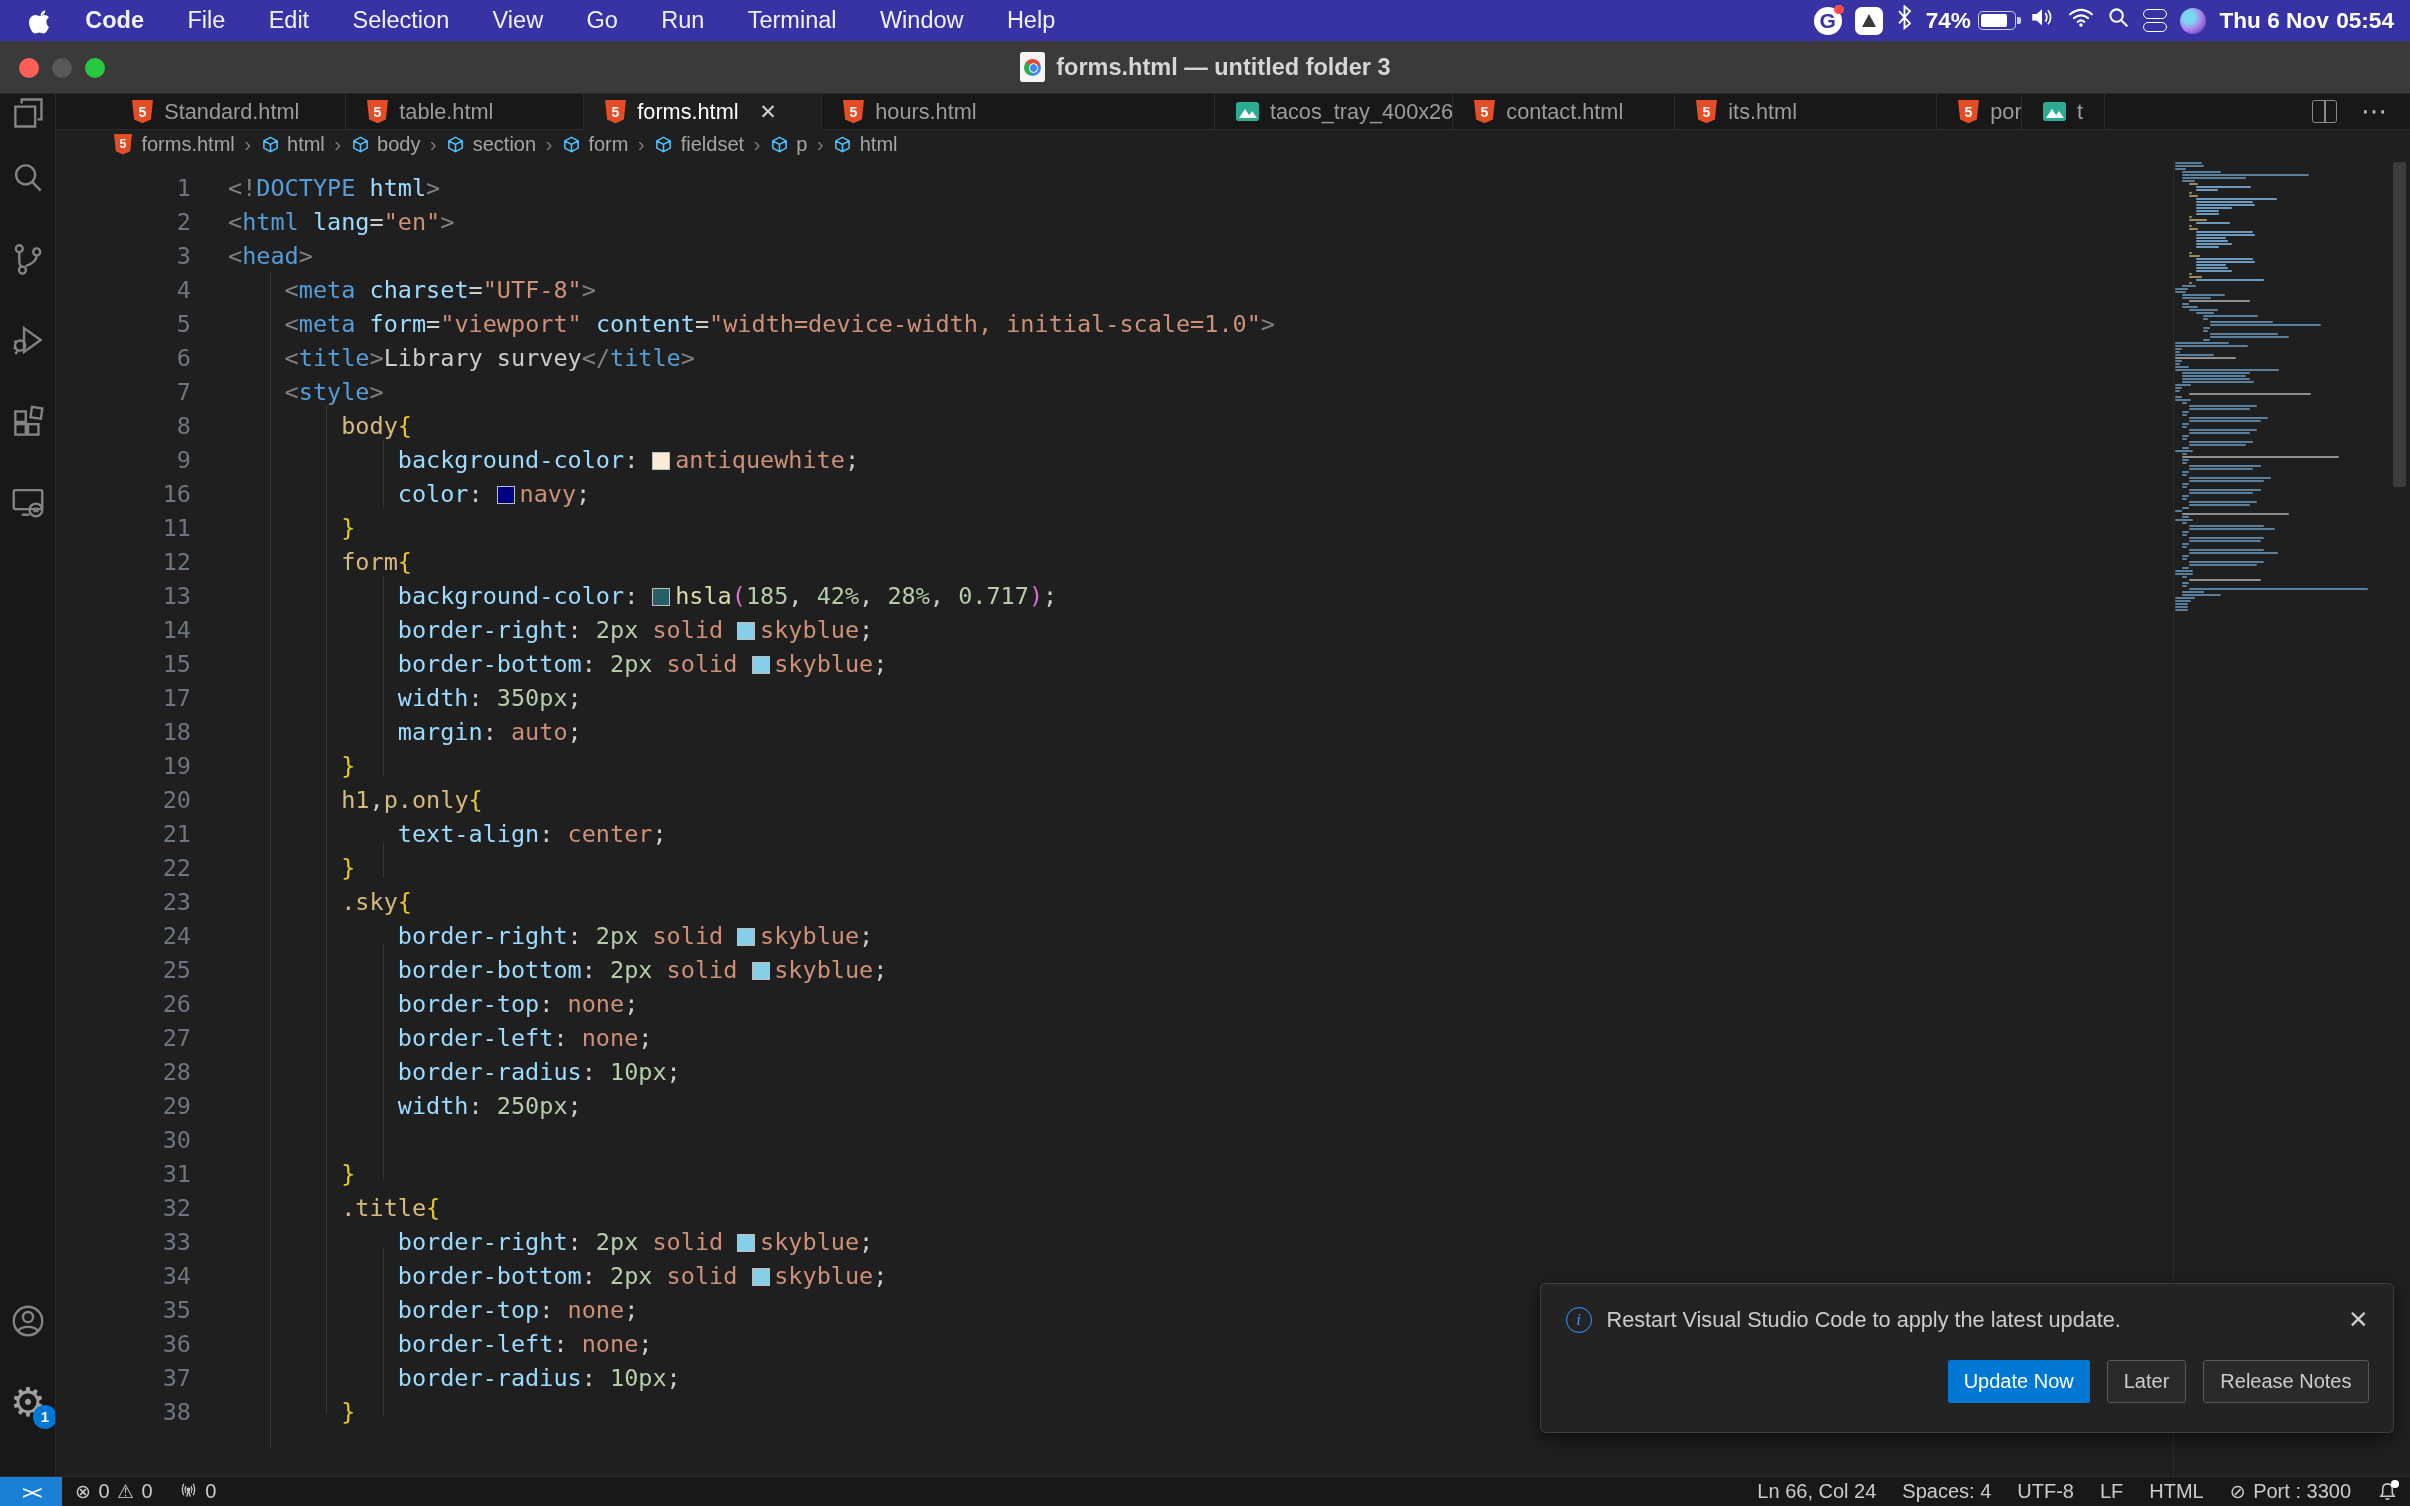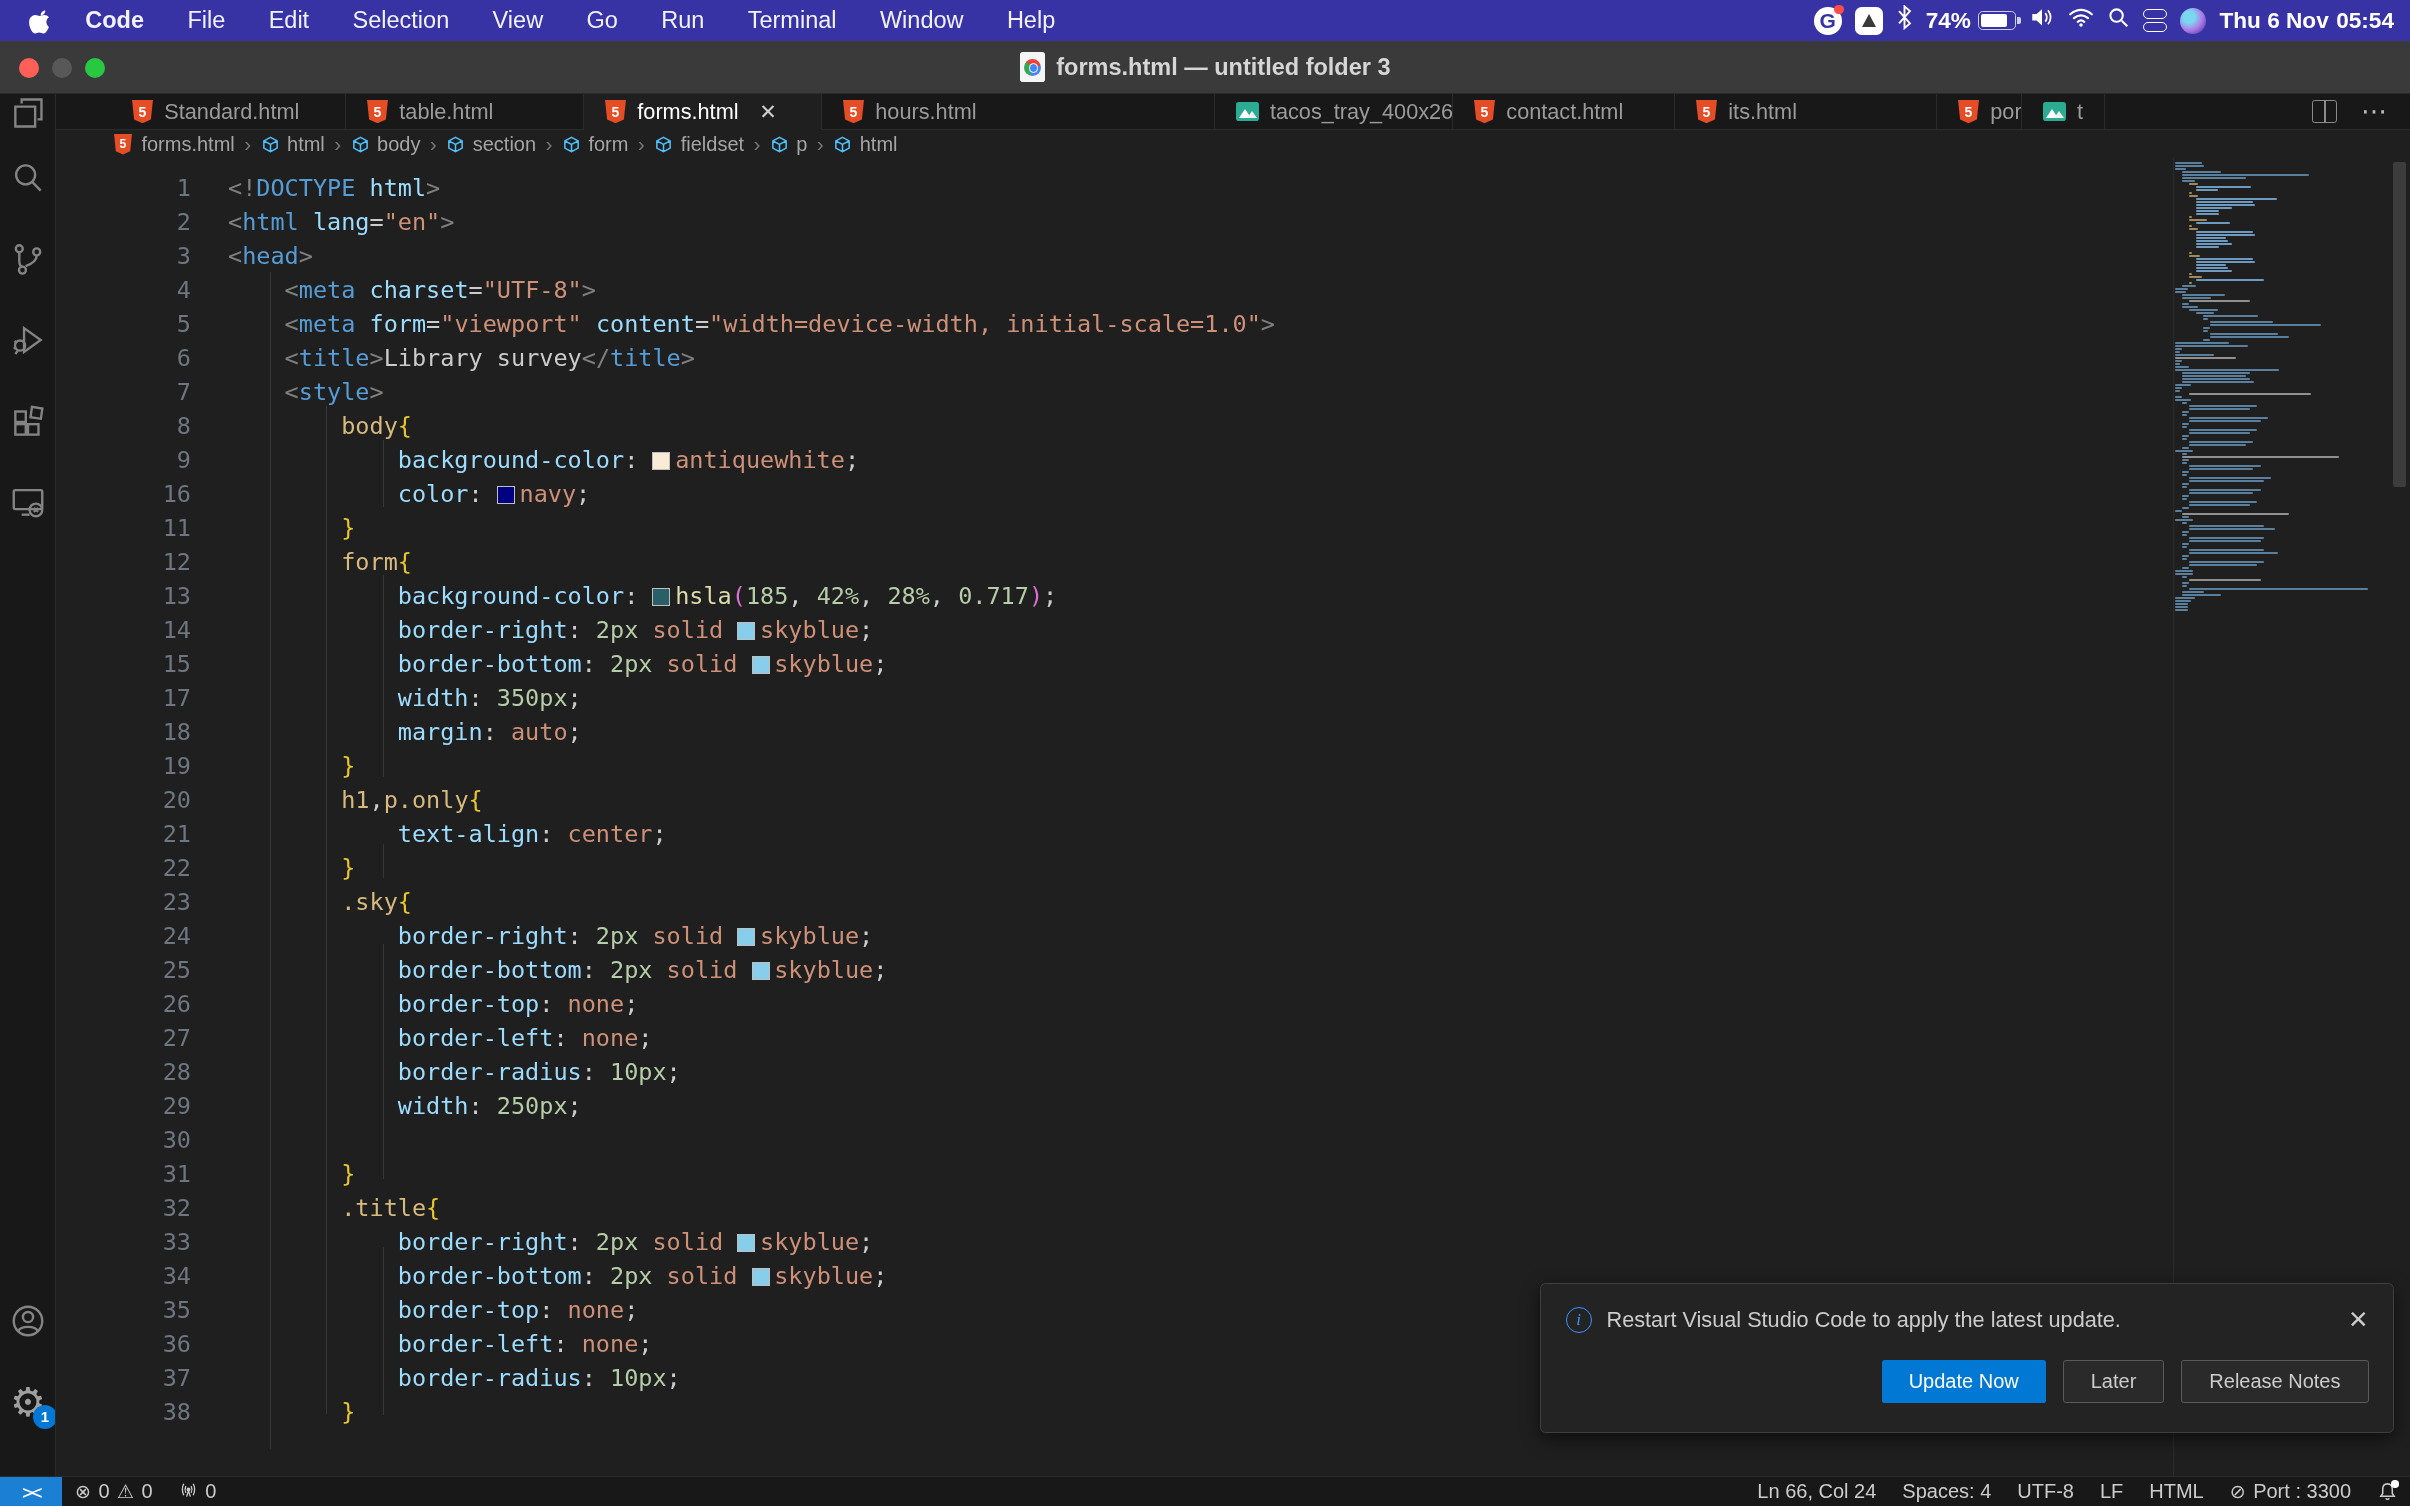--- a/index.html
+++ b/index.html
@@ -104,21 +104,21 @@
   .scroll-thumb { position:absolute; left:2337px; top:3.8px; width:13px; height:325px; background:#3c3c3c; border-radius:1.9px; }
 
   
   .toast { position:absolute; left:1540px; top:1283px; width:854px; height:150px; background:#232323;
     border:0.9px solid #3f3f3f; border-radius:5.6px; box-shadow:0 5.6px 17px rgba(0,0,0,.55); padding:21px 24.5px; }
   .toast-row1 { display:flex; align-items:center; gap:15px; color:#cccccc; font-size:21.7px; }
   .info-icon { width:26px; height:26px; border:1.9px solid #3794ff; border-radius:50%; color:#3794ff; flex:none;
     display:flex; align-items:center; justify-content:center; font-size:17px; font-style:italic; font-family:"Liberation Serif",serif; }
   .toast-close { margin-left:auto; color:#cccccc; font-size:24.5px; }
   .toast-btns { display:flex; justify-content:flex-end; gap:17px; margin-top:26px; }
-  .tbtn { height:43px; padding:0 27px; font-size:20px; display:flex; align-items:center; border-radius:2.8px; }
+  .tbtn { height:43px; padding:0 16px; font-size:20px; display:flex; align-items:center; border-radius:2.8px; }
   .tbtn.primary { background:#0078d4; color:#ffffff; }
   .tbtn.secondary { background:#2a2a2a; color:#cccccc; border:0.9px solid #5a5a5a; }
 
   
   .statusbar { position:absolute; left:0; top:1476px; width:2411px; height:30px; background:#181818;
     border-top:0.9px solid #2b2b2b; display:flex; align-items:center; color:#cccccc; font-size:20px; }
   .remote-box { width:62px; height:30px; background:#1b80d4; color:#fff; display:flex; align-items:center;
     justify-content:center; font-size:19px; font-family:"DejaVu Sans Mono",monospace; letter-spacing:-2.8px; }
   .sb-item { display:flex; align-items:center; gap:7.5px; padding:0 13px; height:30px; }
   .sb-right { margin-left:auto; display:flex; align-items:center; }

